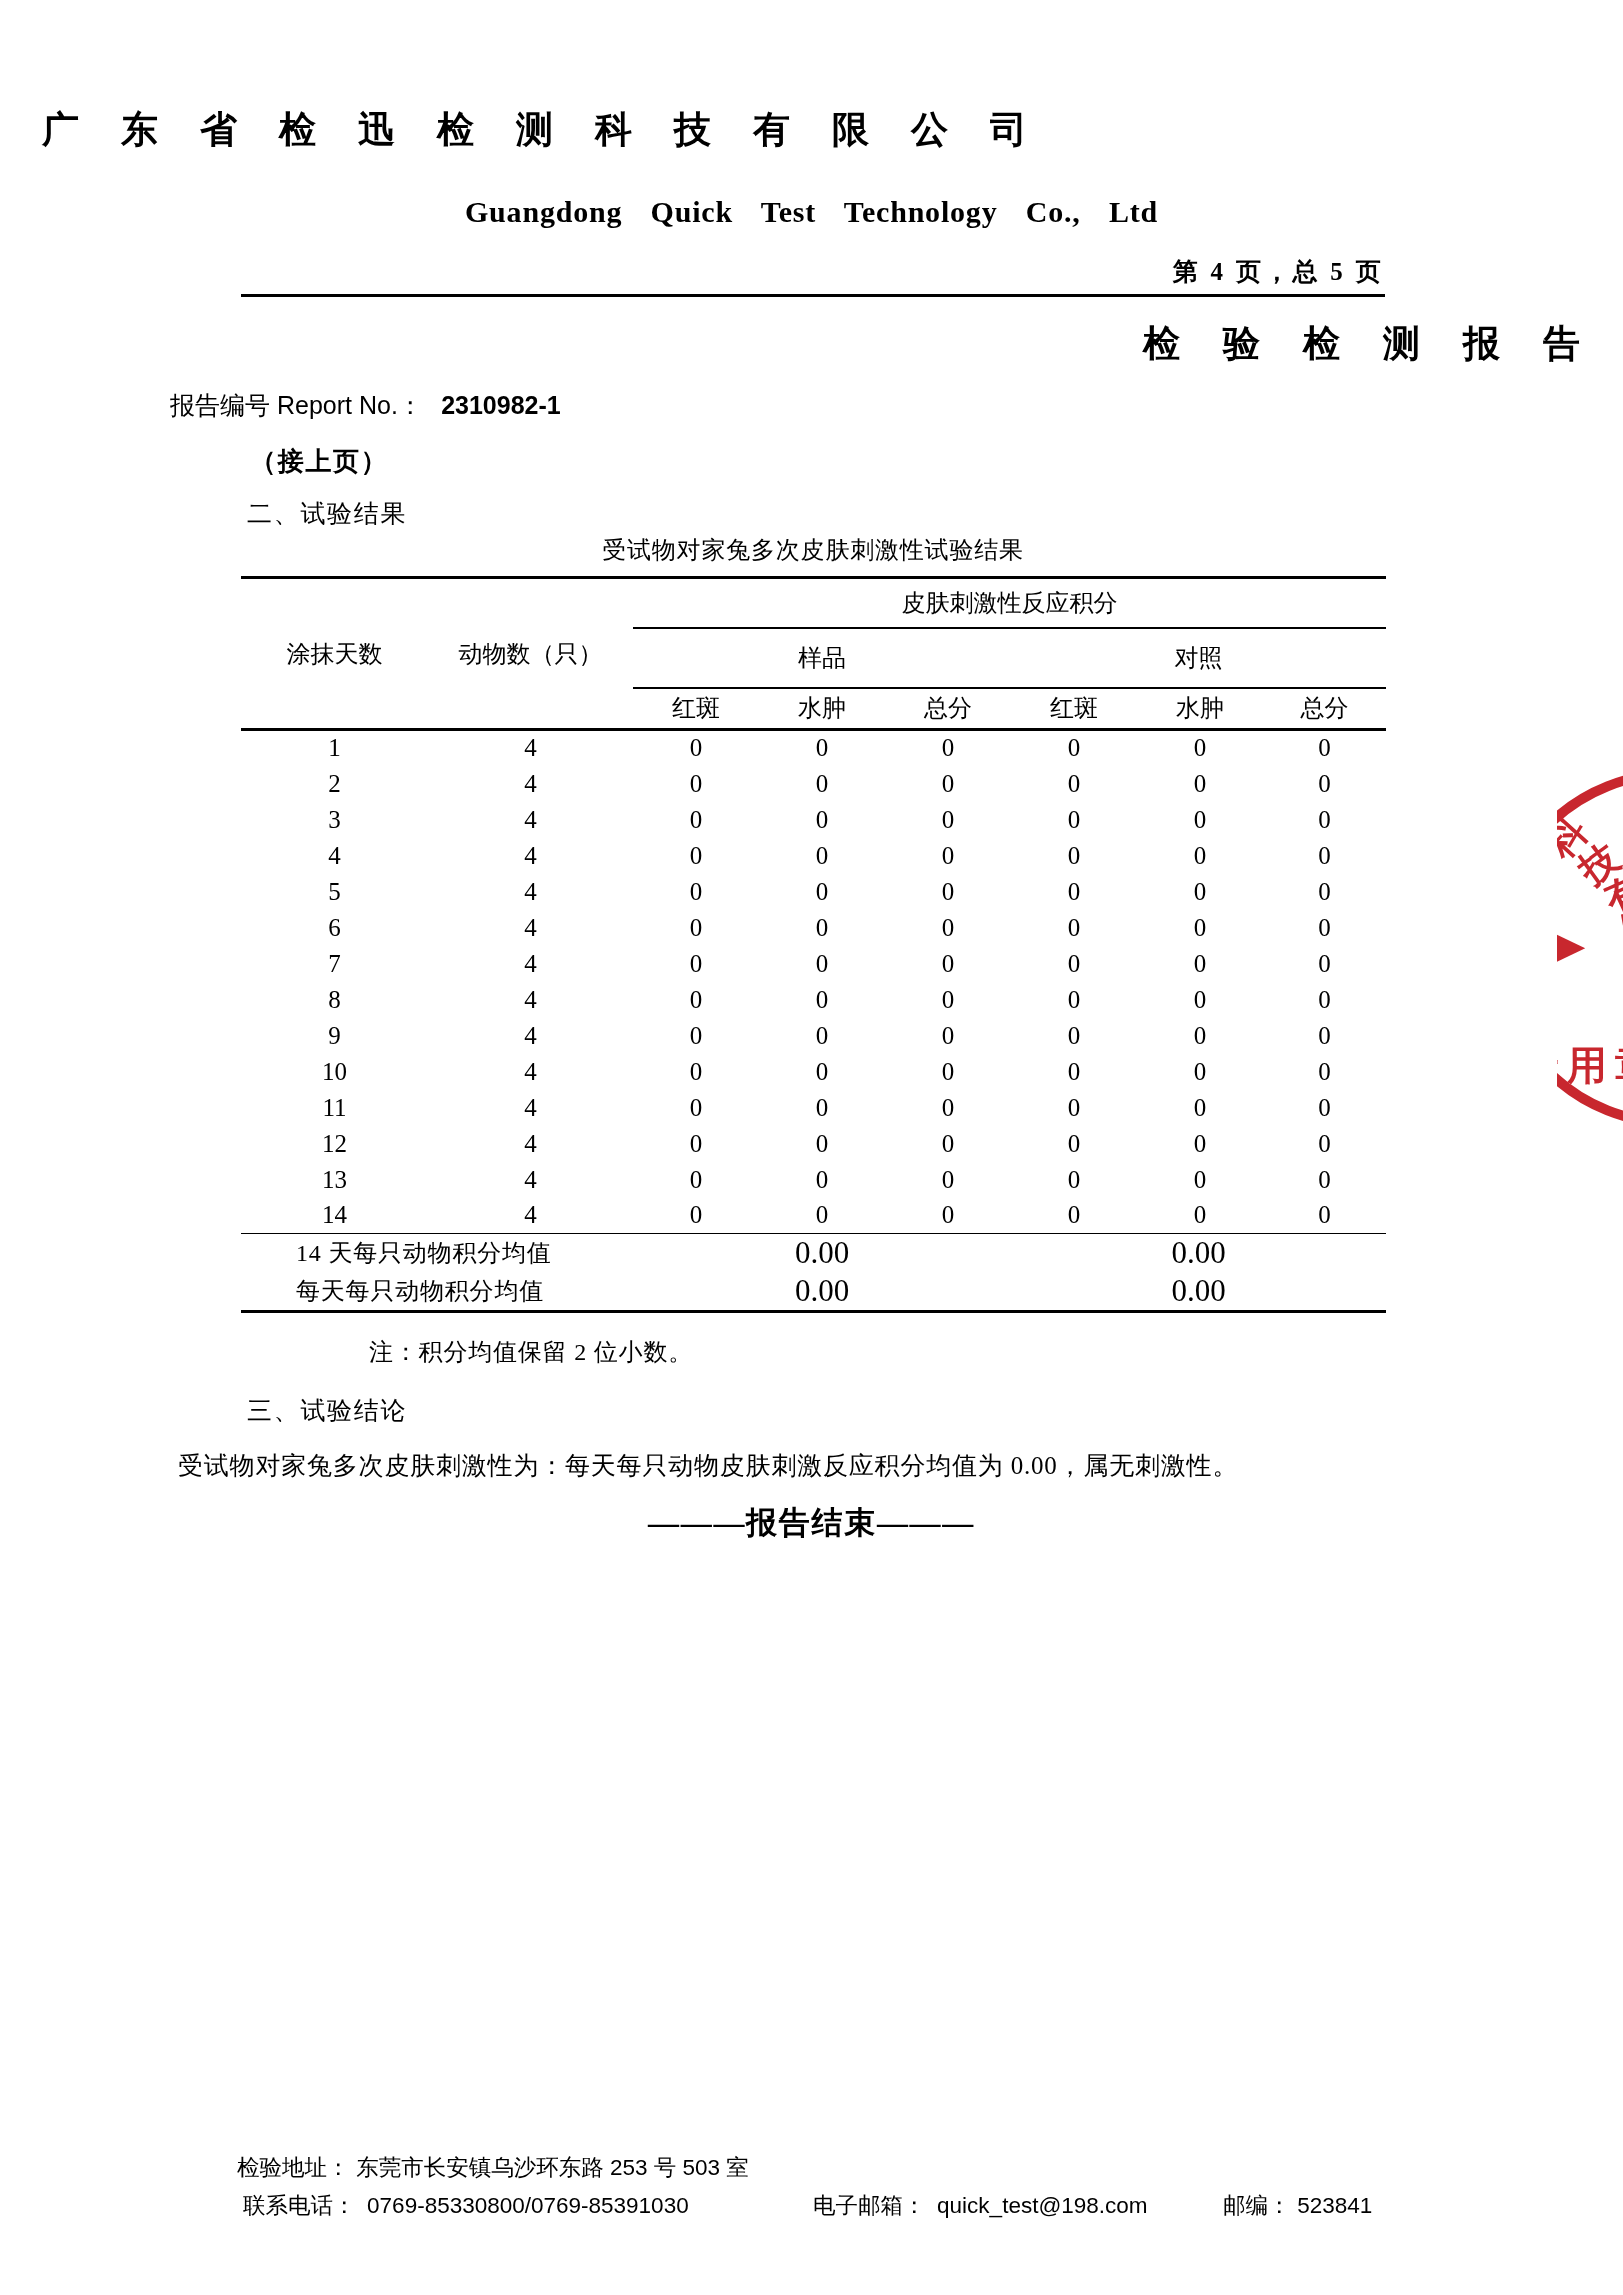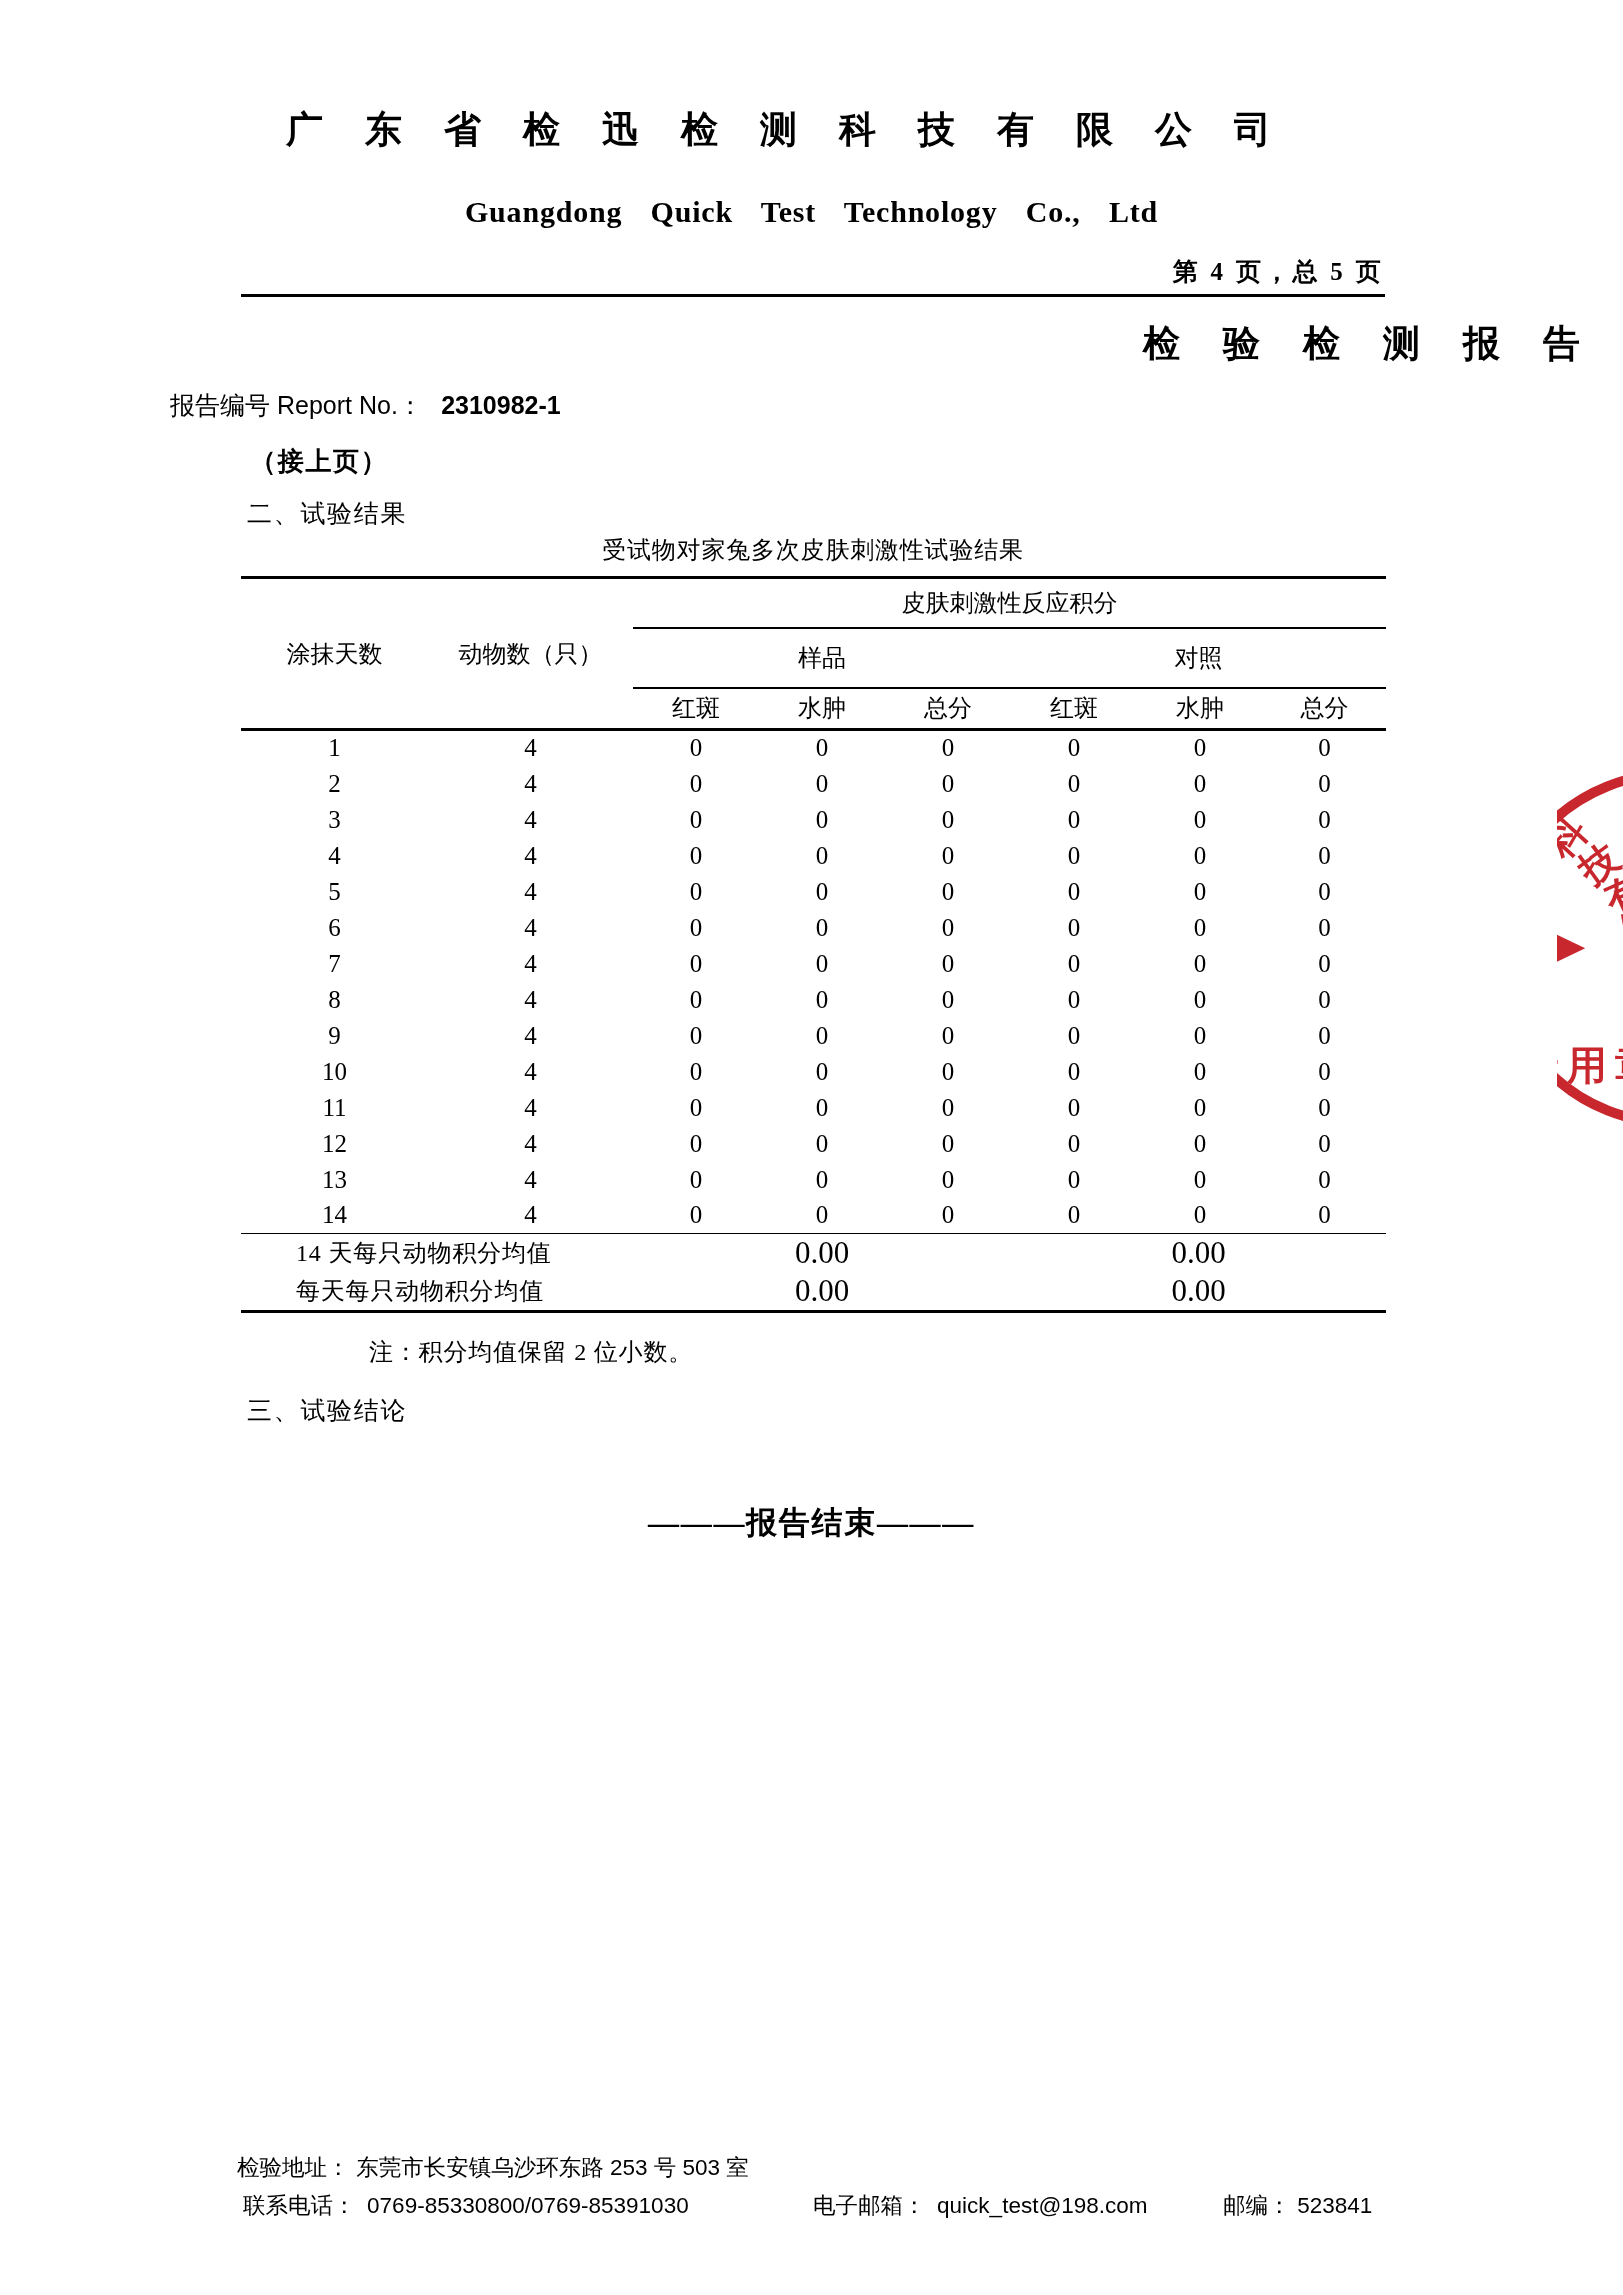--- a/index.html
+++ b/index.html
@@ -8,21 +8,21 @@
     position:relative;
     width:1623px; height:2295px;
     background:#ffffff;
     overflow:hidden;
     font-family:"Liberation Serif","DejaVu Serif",serif;
     color:#000;
   }
   
   .company-cn {
     position:absolute; top:105px; left:0; width:1557px;
-    text-align:center; font-size:37px; font-weight:600;
+    text-align:left; font-size:37px; font-weight:600;
     letter-spacing:42px; text-indent:42px; white-space:nowrap;
   }
   .company-en {
     position:absolute; top:195px; left:0; width:1623px;
     text-align:center; font-size:30px; font-weight:600;
     word-spacing:20px; letter-spacing:0.8px; white-space:nowrap;
   }
   .page-info {
     position:absolute; top:255px; right:239px;
     font-size:25px; font-weight:700; letter-spacing:3.3px;
@@ -317,20 +317,21 @@
             <td class="sum-val" colspan="3">0.00</td>
             <td class="sum-val" colspan="3">0.00</td>
           </tr>
         </tfoot>
     </table>
   </div>
 
   <div class="table-note">注：积分均值保留 2 位小数。</div>
 
   <div class="section-heading" id="sec3">三、试验结论</div>
+  <div class="conclusion">受试物对家兔多次皮肤刺激性为：每天每只动物皮肤刺激反应积分均值为 0.00，属无刺激性。</div>
   <div class="report-end">———报告结束———</div>
 
   <div class="footer">
     <div class="footer-line1">
       <span>检验地址：</span><span class="val-tight">东莞市长安镇乌沙环东路 253 号 503 室</span>
     </div>
     <div class="footer-line2">
       <span class="phone-group">
         <span>联系电话：</span><span class="val">0769-85330800/0769-85391030</span>
       </span>

